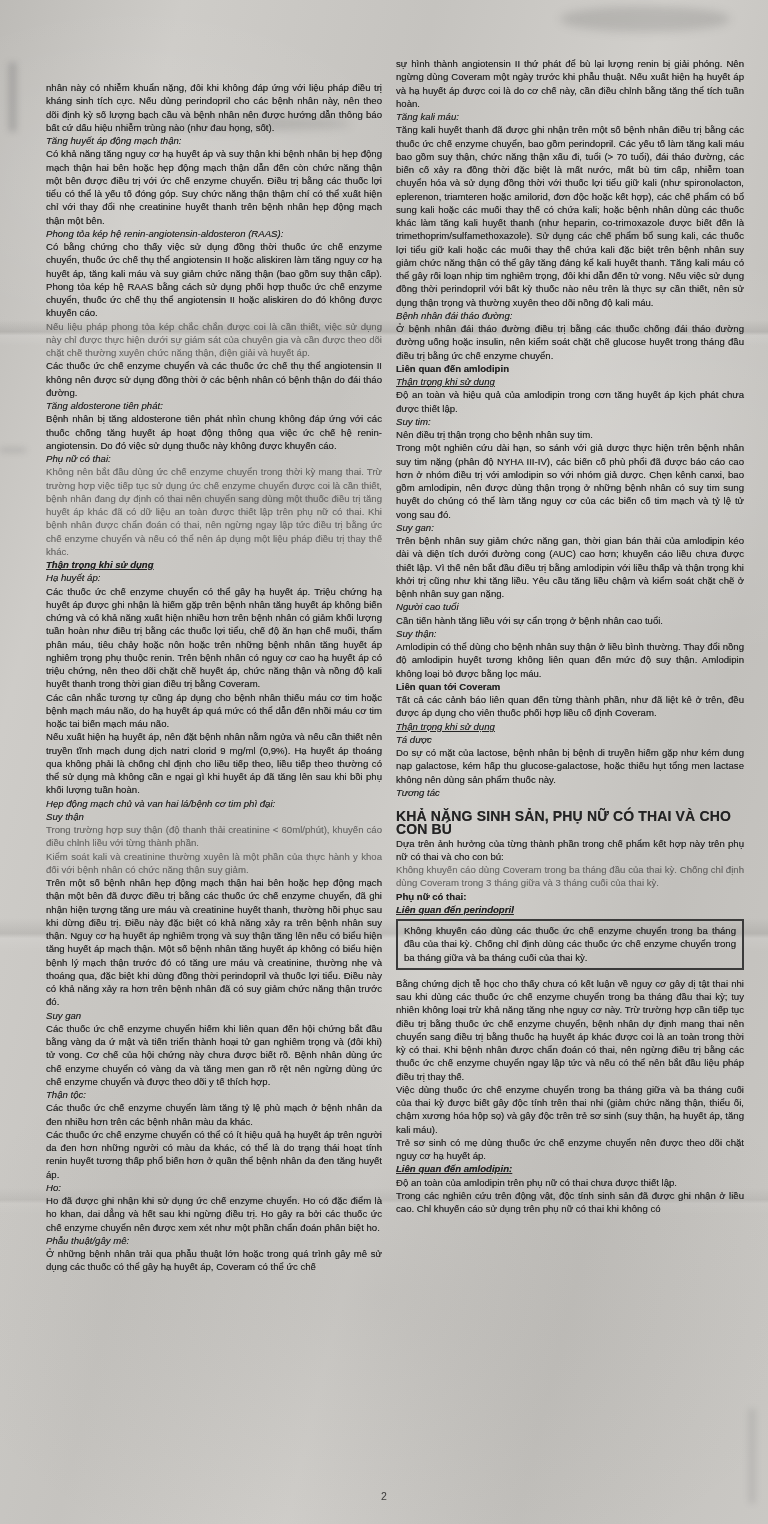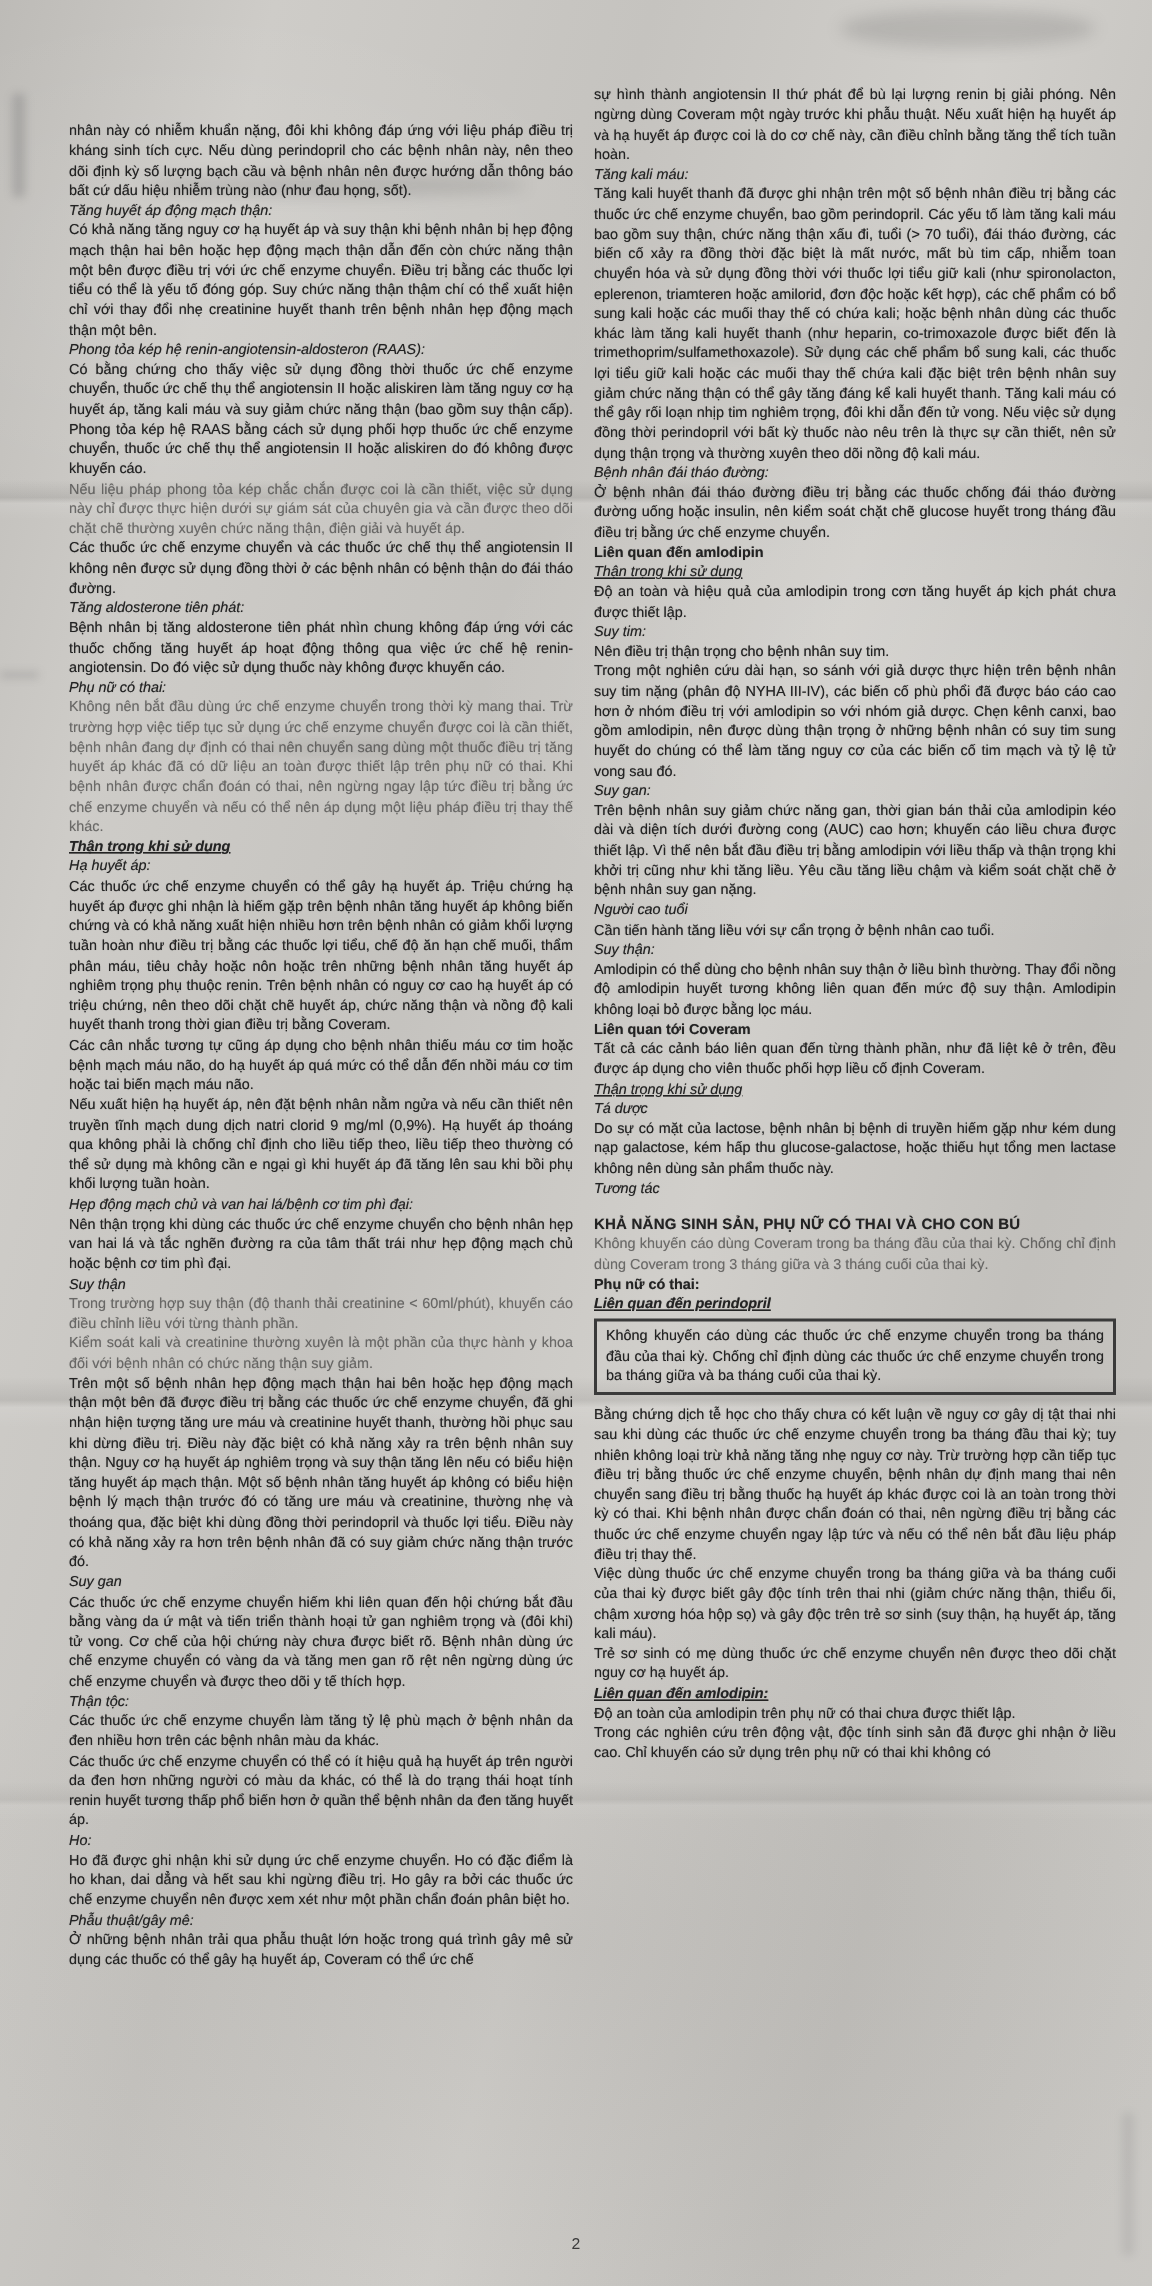--- a/index.html
+++ b/index.html
@@ -29,21 +29,21 @@
   }
   #col-left{left:46px;width:336px;margin-top:24px;}
   #col-right{left:396px;width:348px;}
   .col p{margin:0;}
   .dim{opacity:.58;}
   .hi{font-style:italic;}
   .hiu{font-style:italic;text-decoration:underline;}
   .hb{font-weight:bold;}
   .hbu{font-weight:bold;}
   .hbiu{font-weight:bold;font-style:italic;text-decoration:underline;}
-  .hsec{font-weight:bold;font-size:10px;margin-top:11px !important;letter-spacing:.15px;text-align:left;}
+  .hsec{font-weight:bold;font-size:14px;margin-top:11px !important;letter-spacing:.15px;text-align:left;}
   .boxed{border:2px solid #3a3a3a;padding:3px 6px 4px;margin:3px 0 7px !important;}
   .page-number{
     position:absolute;left:0;right:0;bottom:22px;text-align:center;
     color:#3a3a3a;font-size:10.5px;
   }
 </style>
 </head>
 <body>
 
 <div class="paper"></div>
@@ -71,21 +71,20 @@
     <p class="hi">Tăng aldosterone tiên phát:</p>
     <p class="body">Bệnh nhân bị tăng aldosterone tiên phát nhìn chung không đáp ứng với các thuốc chống tăng huyết áp hoạt động thông qua việc ức chế hệ renin-angiotensin. Do đó việc sử dụng thuốc này không được khuyến cáo.</p>
     <p class="hi">Phụ nữ có thai:</p>
     <p class="body dim">Không nên bắt đầu dùng ức chế enzyme chuyển trong thời kỳ mang thai. Trừ trường hợp việc tiếp tục sử dụng ức chế enzyme chuyển được coi là cần thiết, bệnh nhân đang dự định có thai nên chuyển sang dùng một thuốc điều trị tăng huyết áp khác đã có dữ liệu an toàn được thiết lập trên phụ nữ có thai. Khi bệnh nhân được chẩn đoán có thai, nên ngừng ngay lập tức điều trị bằng ức chế enzyme chuyển và nếu có thể nên áp dụng một liệu pháp điều trị thay thế khác.</p>
     <p class="hbiu">Thận trọng khi sử dụng</p>
     <p class="hi">Hạ huyết áp:</p>
     <p class="body">Các thuốc ức chế enzyme chuyển có thể gây hạ huyết áp. Triệu chứng hạ huyết áp được ghi nhận là hiếm gặp trên bệnh nhân tăng huyết áp không biến chứng và có khả năng xuất hiện nhiều hơn trên bệnh nhân có giảm khối lượng tuần hoàn như điều trị bằng các thuốc lợi tiểu, chế độ ăn hạn chế muối, thẩm phân máu, tiêu chảy hoặc nôn hoặc trên những bệnh nhân tăng huyết áp nghiêm trọng phụ thuộc renin. Trên bệnh nhân có nguy cơ cao hạ huyết áp có triệu chứng, nên theo dõi chặt chẽ huyết áp, chức năng thận và nồng độ kali huyết thanh trong thời gian điều trị bằng Coveram.</p>
     <p class="body">Các cân nhắc tương tự cũng áp dụng cho bệnh nhân thiếu máu cơ tim hoặc bệnh mạch máu não, do hạ huyết áp quá mức có thể dẫn đến nhồi máu cơ tim hoặc tai biến mạch máu não.</p>
     <p class="body">Nếu xuất hiện hạ huyết áp, nên đặt bệnh nhân nằm ngửa và nếu cần thiết nên truyền tĩnh mạch dung dịch natri clorid 9 mg/ml (0,9%). Hạ huyết áp thoáng qua không phải là chống chỉ định cho liều tiếp theo, liều tiếp theo thường có thể sử dụng mà không cần e ngại gì khi huyết áp đã tăng lên sau khi bồi phụ khối lượng tuần hoàn.</p>
     <p class="hi">Hẹp động mạch chủ và van hai lá/bệnh cơ tim phì đại:</p>
-    <p class="body">Nên thận trọng khi dùng các thuốc ức chế enzyme chuyển cho bệnh nhân hẹp van hai lá và tắc nghẽn đường ra của tâm thất trái như hẹp động mạch chủ hoặc bệnh cơ tim phì đại.</p>
     <p class="hi">Suy thận</p>
     <p class="body dim">Trong trường hợp suy thận (độ thanh thải creatinine &lt; 60ml/phút), khuyến cáo điều chỉnh liều với từng thành phần.</p>
     <p class="body dim">Kiểm soát kali và creatinine thường xuyên là một phần của thực hành y khoa đối với bệnh nhân có chức năng thận suy giảm.</p>
     <p class="body">Trên một số bệnh nhân hẹp động mạch thận hai bên hoặc hẹp động mạch thận một bên đã được điều trị bằng các thuốc ức chế enzyme chuyển, đã ghi nhận hiện tượng tăng ure máu và creatinine huyết thanh, thường hồi phục sau khi dừng điều trị. Điều này đặc biệt có khả năng xảy ra trên bệnh nhân suy thận. Nguy cơ hạ huyết áp nghiêm trọng và suy thận tăng lên nếu có biểu hiện tăng huyết áp mạch thận. Một số bệnh nhân tăng huyết áp không có biểu hiện bệnh lý mạch thận trước đó có tăng ure máu và creatinine, thường nhẹ và thoáng qua, đặc biệt khi dùng đồng thời perindopril và thuốc lợi tiểu. Điều này có khả năng xảy ra hơn trên bệnh nhân đã có suy giảm chức năng thận trước đó.</p>
     <p class="hi">Suy gan</p>
     <p class="body">Các thuốc ức chế enzyme chuyển hiếm khi liên quan đến hội chứng bắt đầu bằng vàng da ứ mật và tiến triển thành hoại tử gan nghiêm trọng và (đôi khi) tử vong. Cơ chế của hội chứng này chưa được biết rõ. Bệnh nhân dùng ức chế enzyme chuyển có vàng da và tăng men gan rõ rệt nên ngừng dùng ức chế enzyme chuyển và được theo dõi y tế thích hợp.</p>
     <p class="hi">Thận tộc:</p>
     <p class="body">Các thuốc ức chế enzyme chuyển làm tăng tỷ lệ phù mạch ở bệnh nhân da đen nhiều hơn trên các bệnh nhân màu da khác.</p>
     <p class="body">Các thuốc ức chế enzyme chuyển có thể có ít hiệu quả hạ huyết áp trên người da đen hơn những người có màu da khác, có thể là do trạng thái hoạt tính renin huyết tương thấp phổ biến hơn ở quần thể bệnh nhân da đen tăng huyết áp.</p>
     <p class="hi">Ho:</p>
@@ -111,20 +110,21 @@
     <p class="body">Cần tiến hành tăng liều với sự cẩn trọng ở bệnh nhân cao tuổi.</p>
     <p class="hi">Suy thận:</p>
     <p class="body">Amlodipin có thể dùng cho bệnh nhân suy thận ở liều bình thường. Thay đổi nồng độ amlodipin huyết tương không liên quan đến mức độ suy thận. Amlodipin không loại bỏ được bằng lọc máu.</p>
     <p class="hbu">Liên quan tới Coveram</p>
     <p class="body">Tất cả các cảnh báo liên quan đến từng thành phần, như đã liệt kê ở trên, đều được áp dụng cho viên thuốc phối hợp liều cố định Coveram.</p>
     <p class="hiu">Thận trọng khi sử dụng</p>
     <p class="hi">Tá dược</p>
     <p class="body">Do sự có mặt của lactose, bệnh nhân bị bệnh di truyền hiếm gặp như kém dung nạp galactose, kém hấp thu glucose-galactose, hoặc thiếu hụt tổng men lactase không nên dùng sản phẩm thuốc này.</p>
     <p class="hi">Tương tác</p>
     <p class="hsec">KHẢ NĂNG SINH SẢN, PHỤ NỮ CÓ THAI VÀ CHO CON BÚ</p>
+    <p class="body">Dựa trên ảnh hưởng của từng thành phần trong chế phẩm kết hợp này trên phụ nữ có thai và cho con bú:</p>
     <p class="body dim">Không khuyến cáo dùng Coveram trong ba tháng đầu của thai kỳ. Chống chỉ định dùng Coveram trong 3 tháng giữa và 3 tháng cuối của thai kỳ.</p>
     <p class="hb">Phụ nữ có thai:</p>
     <p class="hbiu">Liên quan đến perindopril</p>
     <p class="boxed">Không khuyến cáo dùng các thuốc ức chế enzyme chuyển trong ba tháng đầu của thai kỳ. Chống chỉ định dùng các thuốc ức chế enzyme chuyển trong ba tháng giữa và ba tháng cuối của thai kỳ.</p>
     <p class="body">Bằng chứng dịch tễ học cho thấy chưa có kết luận về nguy cơ gây dị tật thai nhi sau khi dùng các thuốc ức chế enzyme chuyển trong ba tháng đầu thai kỳ; tuy nhiên không loại trừ khả năng tăng nhẹ nguy cơ này. Trừ trường hợp cần tiếp tục điều trị bằng thuốc ức chế enzyme chuyển, bệnh nhân dự định mang thai nên chuyển sang điều trị bằng thuốc hạ huyết áp khác được coi là an toàn trong thời kỳ có thai. Khi bệnh nhân được chẩn đoán có thai, nên ngừng điều trị bằng các thuốc ức chế enzyme chuyển ngay lập tức và nếu có thể nên bắt đầu liệu pháp điều trị thay thế.</p>
     <p class="body">Việc dùng thuốc ức chế enzyme chuyển trong ba tháng giữa và ba tháng cuối của thai kỳ được biết gây độc tính trên thai nhi (giảm chức năng thận, thiểu ối, chậm xương hóa hộp sọ) và gây độc trên trẻ sơ sinh (suy thận, hạ huyết áp, tăng kali máu).</p>
     <p class="body">Trẻ sơ sinh có mẹ dùng thuốc ức chế enzyme chuyển nên được theo dõi chặt nguy cơ hạ huyết áp.</p>
     <p class="hbiu">Liên quan đến amlodipin:</p>
     <p class="body">Độ an toàn của amlodipin trên phụ nữ có thai chưa được thiết lập.</p>
     <p class="body">Trong các nghiên cứu trên động vật, độc tính sinh sản đã được ghi nhận ở liều cao. Chỉ khuyến cáo sử dụng trên phụ nữ có thai khi không có</p>

